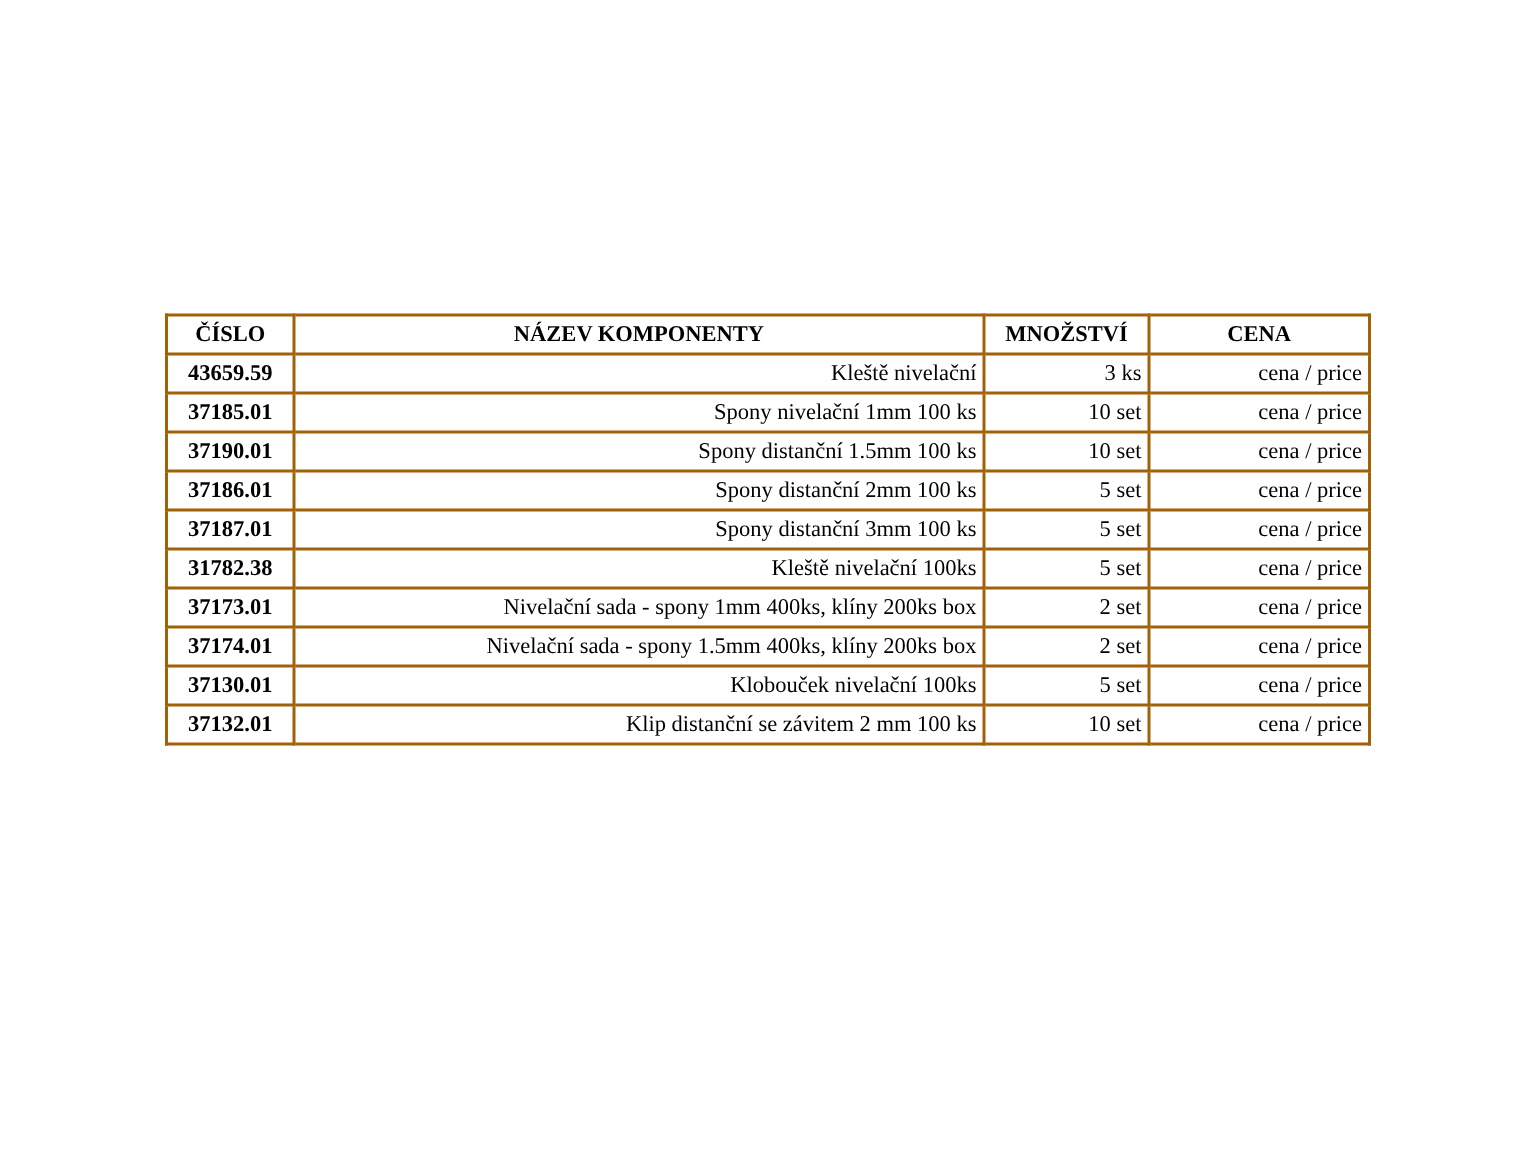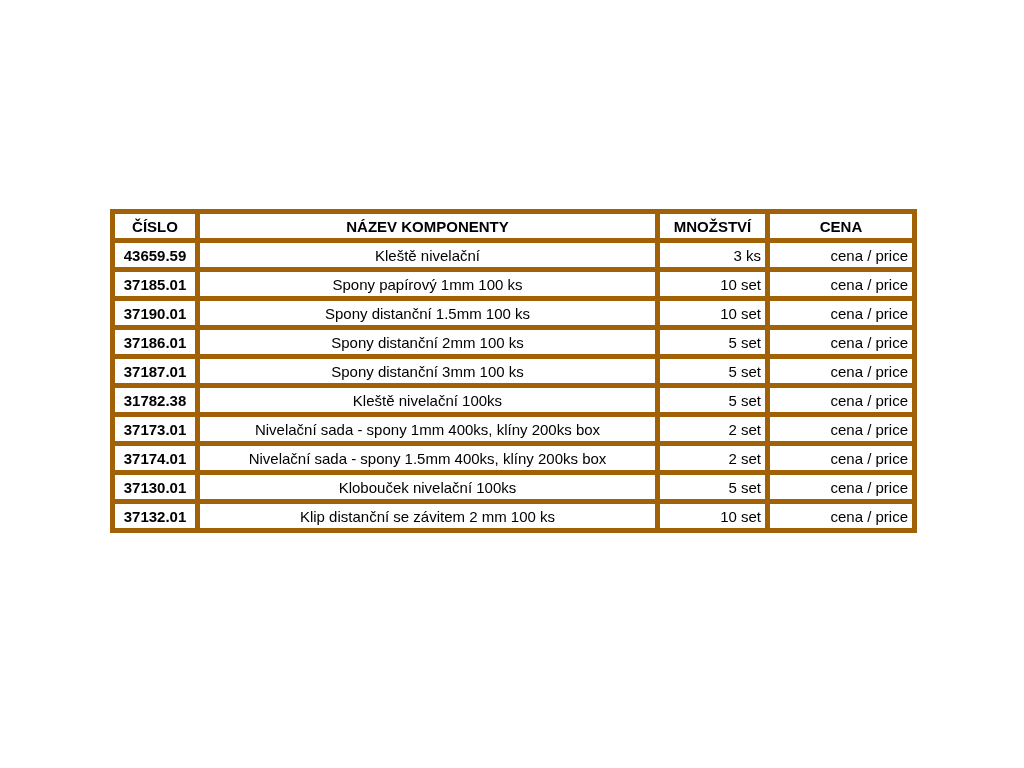--- a/index.html
+++ b/index.html
@@ -18,37 +18,38 @@
   }
   table.price-table {
     border-collapse: collapse;
     width: 100%;
     table-layout: fixed;
     font-size: 15px;
     color: #000000;
   }
   table.price-table th,
   table.price-table td {
-    border: 5px solid #a16207;
+    border: 2px solid #a16207;
     height: 24px;
     padding: 0 4px;
     overflow: hidden;
     white-space: nowrap;
     vertical-align: middle;
+    font-family: Liberation Serif, serif;
   }
   table.price-table th {
     font-weight: bold;
     text-align: center;
   }
   td.col-cislo {
     font-weight: bold;
     text-align: center;
   }
   td.col-nazev {
-    text-align: center;
+    text-align: right;
     padding-left: 5px;
   }
   td.col-mnozstvi,
   td.col-cena {
     text-align: right;
   }
   col.c-cislo   { width: 85px;  }
   col.c-nazev   { width: 460px; }
   col.c-mnozstvi{ width: 110px; }
   col.c-cena    { width: 147px; }
@@ -74,21 +75,21 @@
     </thead>
     <tbody>
         <tr>
           <td class="col-cislo">43659.59</td>
           <td class="col-nazev">Kleště nivelační</td>
           <td class="col-mnozstvi">3 ks</td>
           <td class="col-cena">cena / price</td>
         </tr>
         <tr>
           <td class="col-cislo">37185.01</td>
-          <td class="col-nazev">Spony papírový 1mm 100 ks</td>
+          <td class="col-nazev">Spony nivelační 1mm 100 ks</td>
           <td class="col-mnozstvi">10 set</td>
           <td class="col-cena">cena / price</td>
         </tr>
         <tr>
           <td class="col-cislo">37190.01</td>
           <td class="col-nazev">Spony distanční 1.5mm 100 ks</td>
           <td class="col-mnozstvi">10 set</td>
           <td class="col-cena">cena / price</td>
         </tr>
         <tr>

